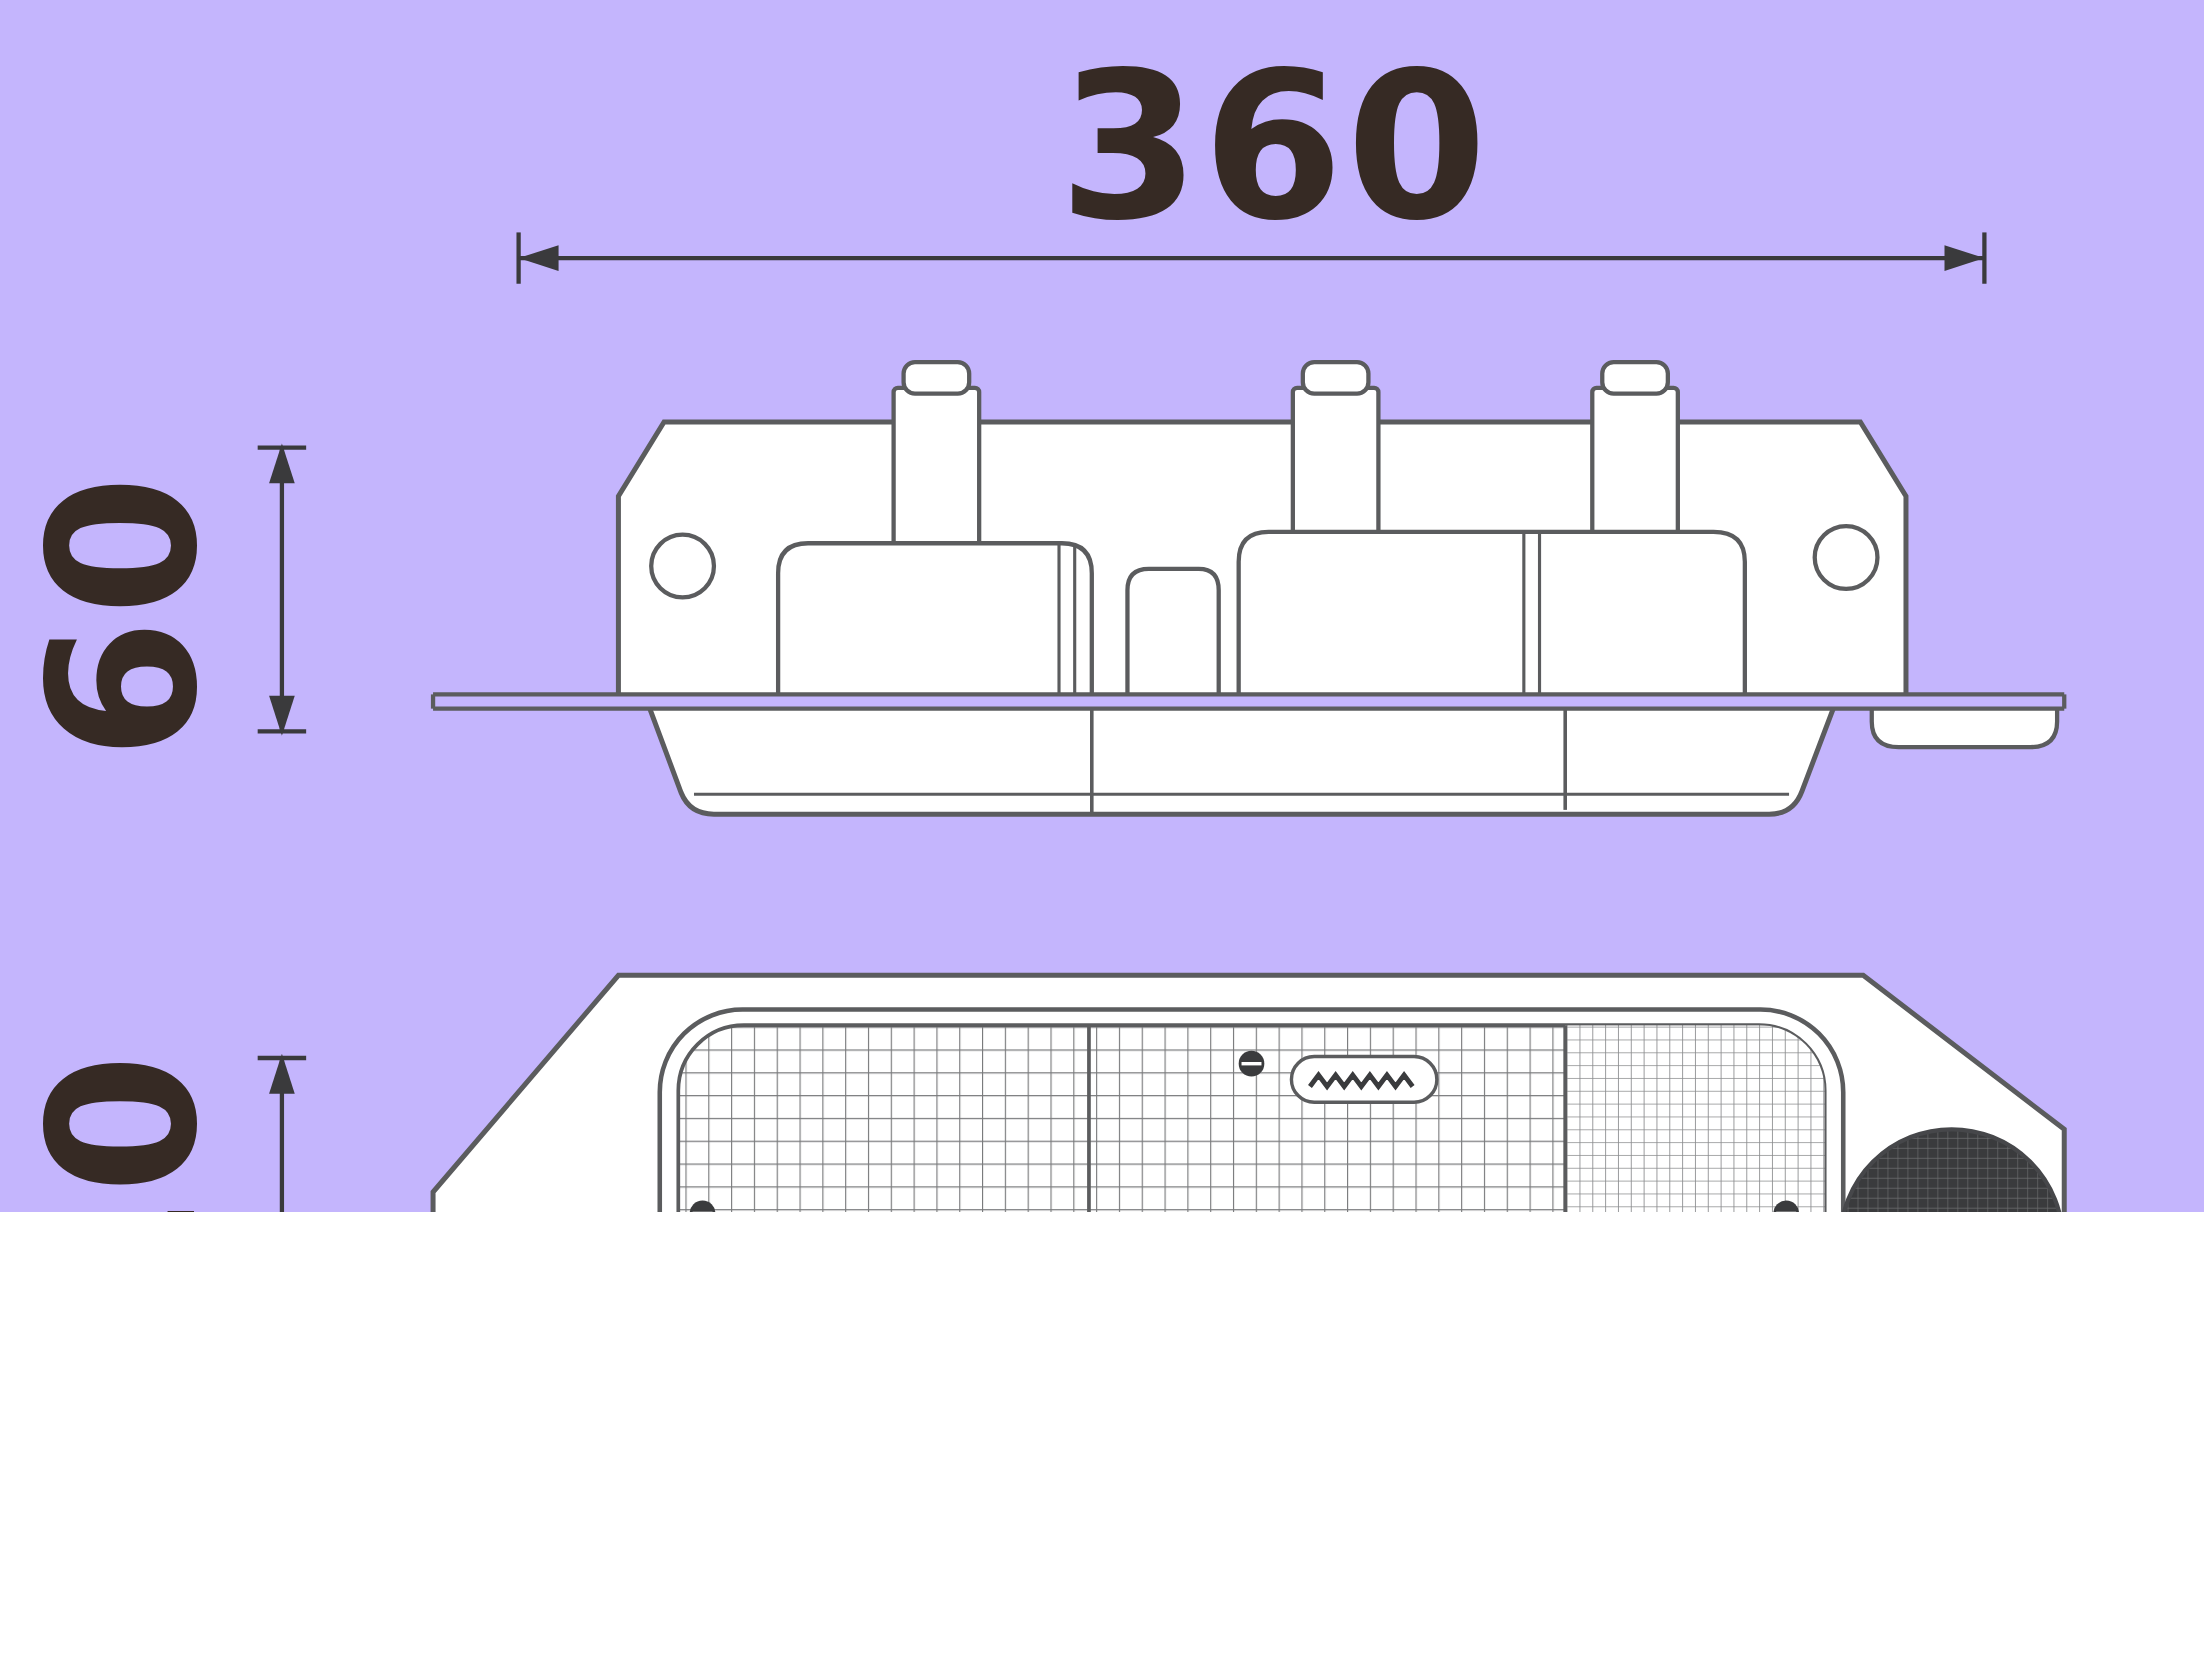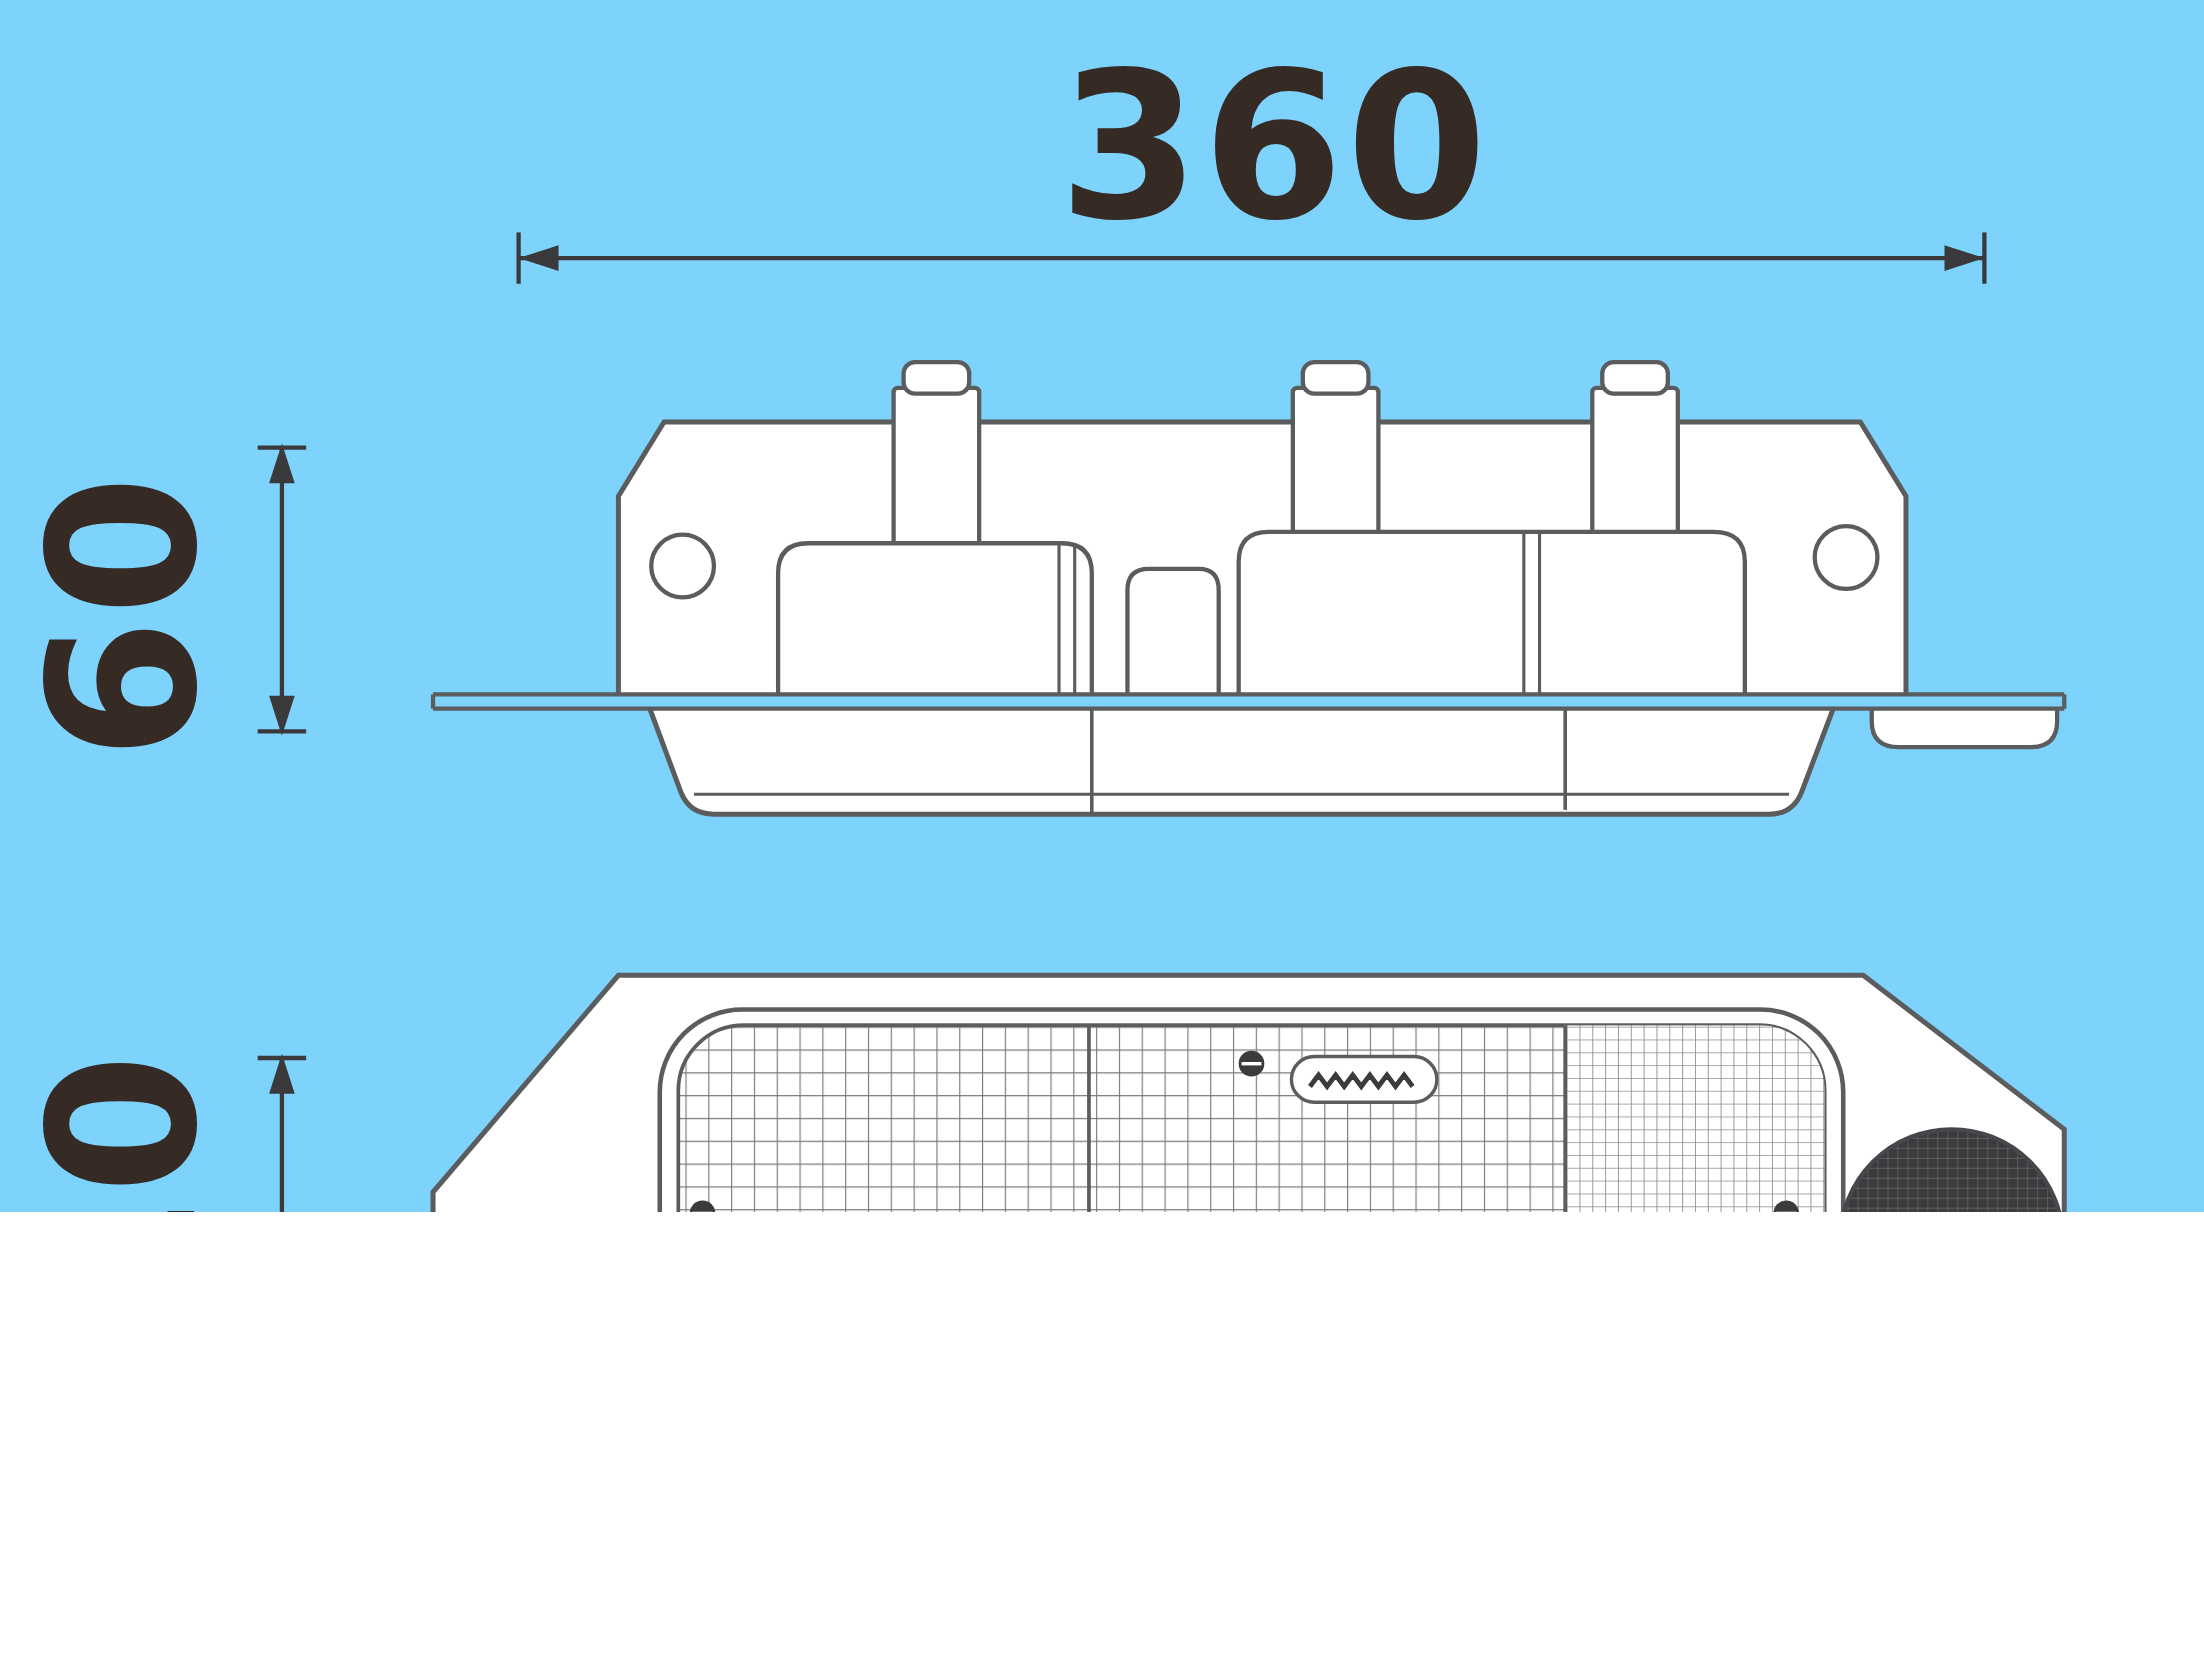--- a/index.html
+++ b/index.html
@@ -1,16 +1,16 @@
 <!DOCTYPE html>
 <html style="font-size:15px"><head>
 <meta charset="utf-8">
 <style>
   html,body{margin:0;padding:0;background:#ffffff;}
-  .page{width:2205px;height:1212px;background:#7dd3fc;position:relative;overflow:hidden;}
+  .page{width:2205px;height:1212px;background:#c4b5fd;position:relative;overflow:hidden;}
   svg{display:block;}
   .dim-text{
     font-family:"DejaVu Sans","Liberation Sans",sans-serif;
     font-weight:700;
     font-size:142px;
     fill:#362a24;
     letter-spacing:2px;
   }
   .outline{stroke:#5b5c5e;fill:#ffffff;}
   .thin{stroke:#5b5c5e;fill:none;}

